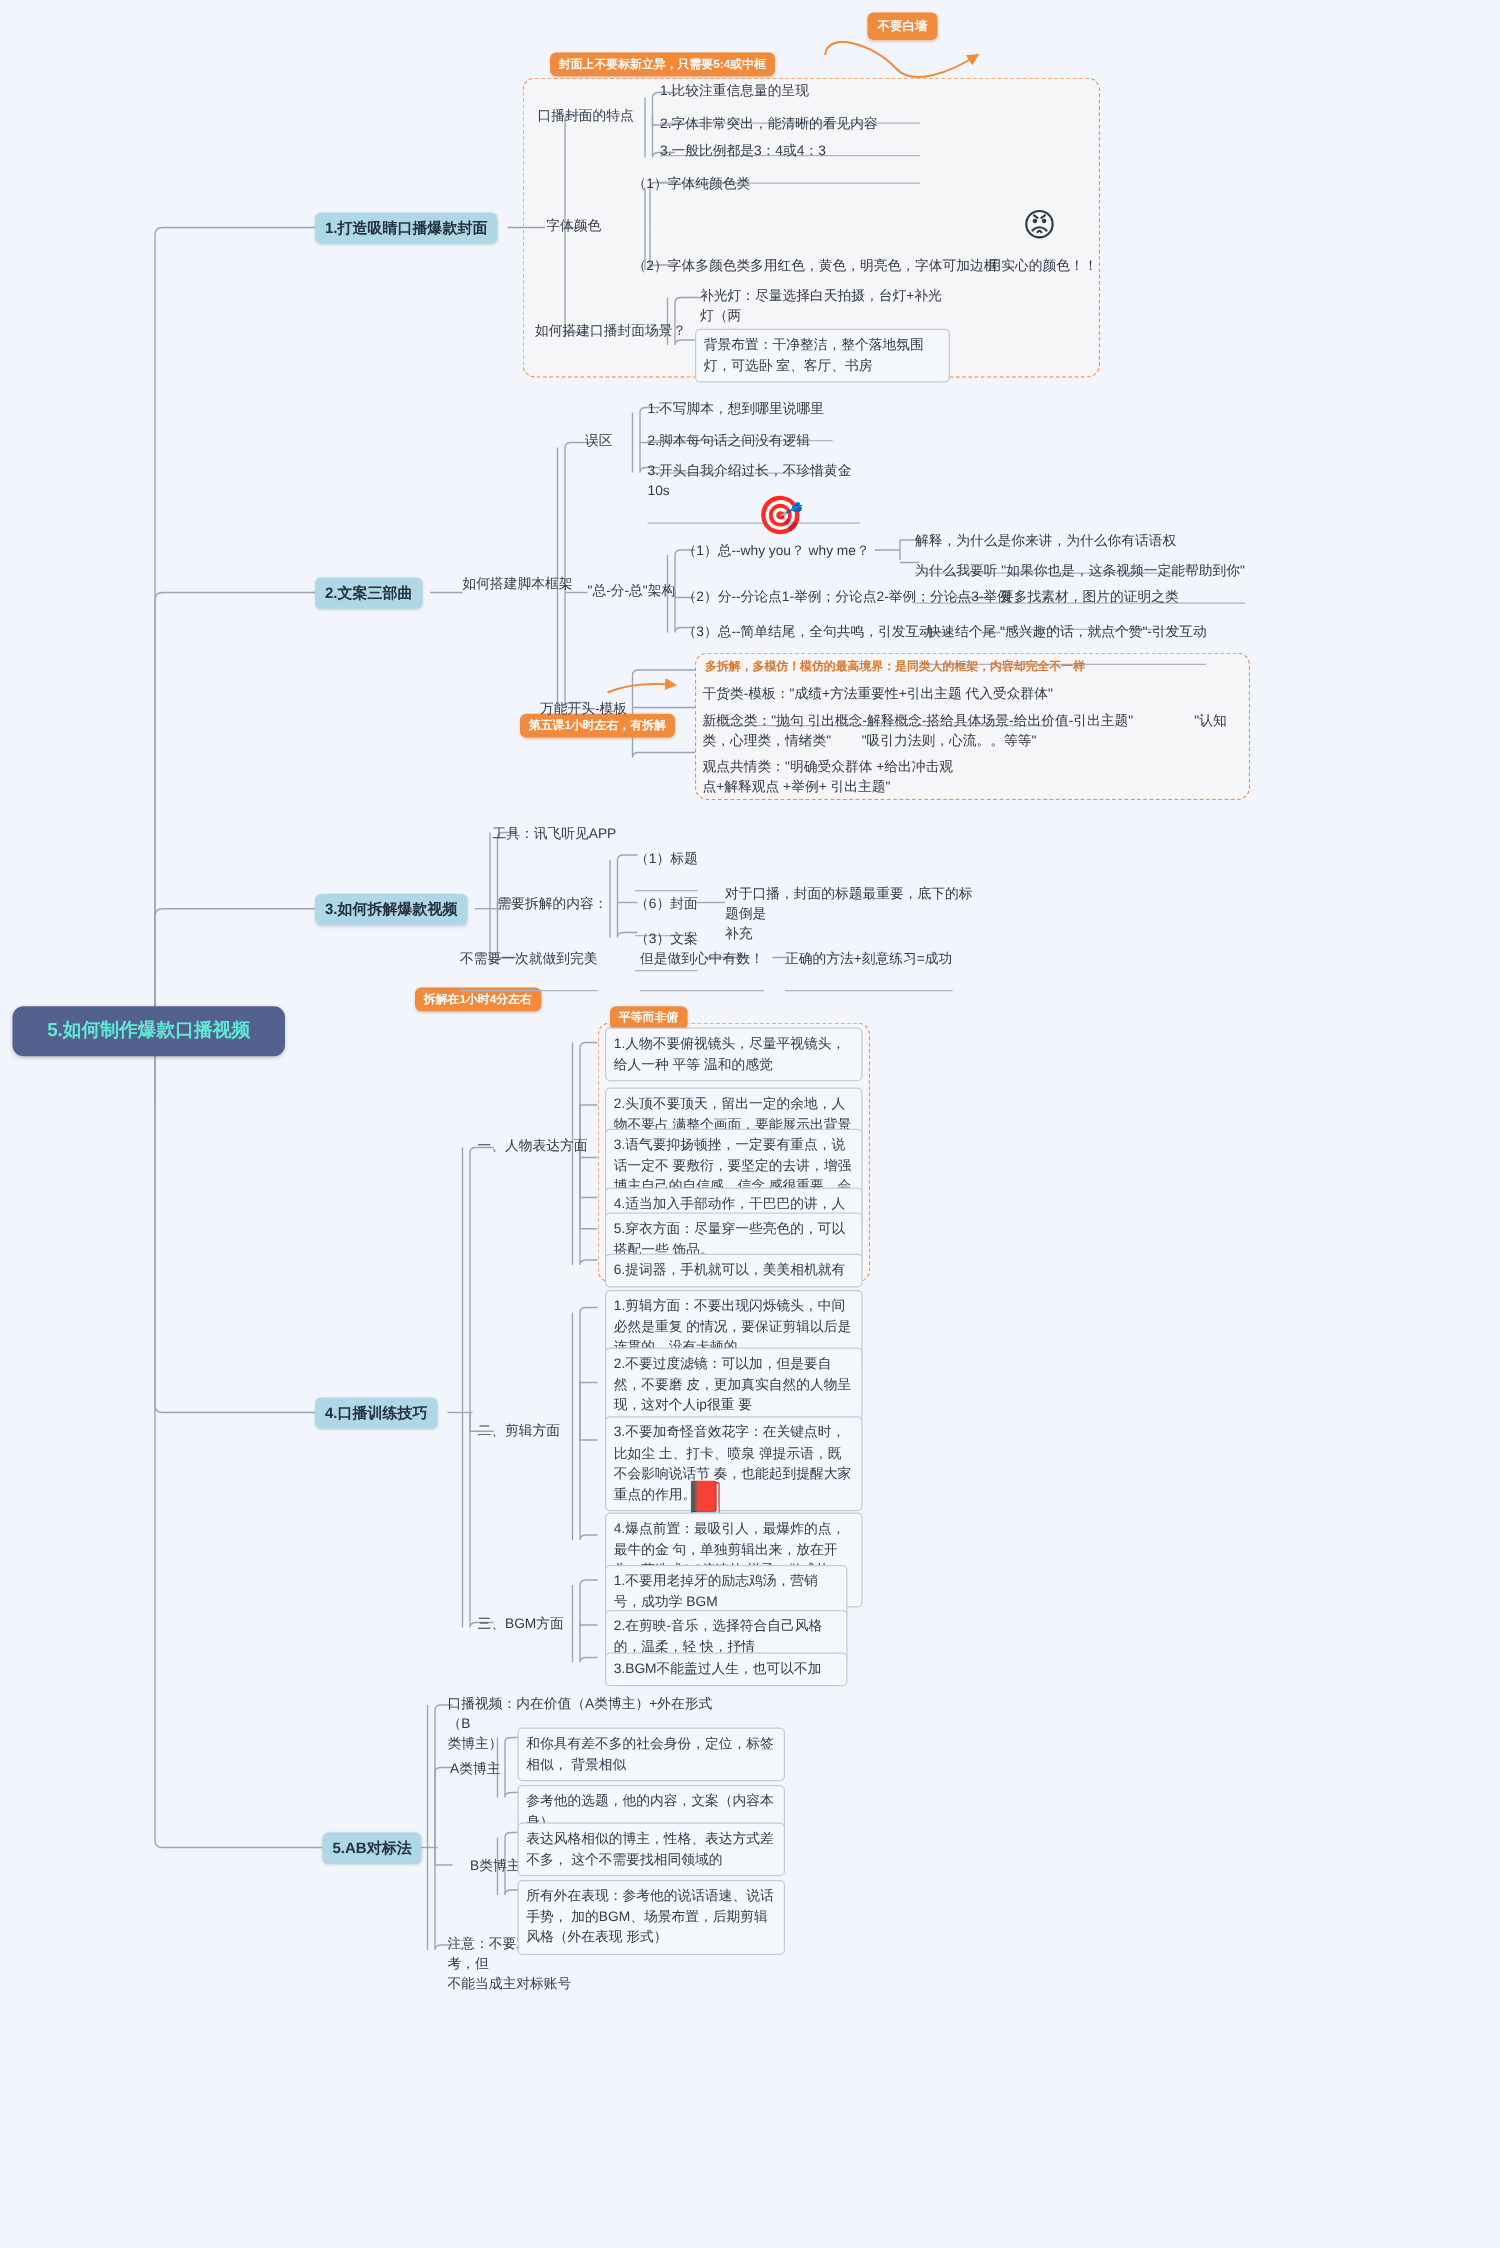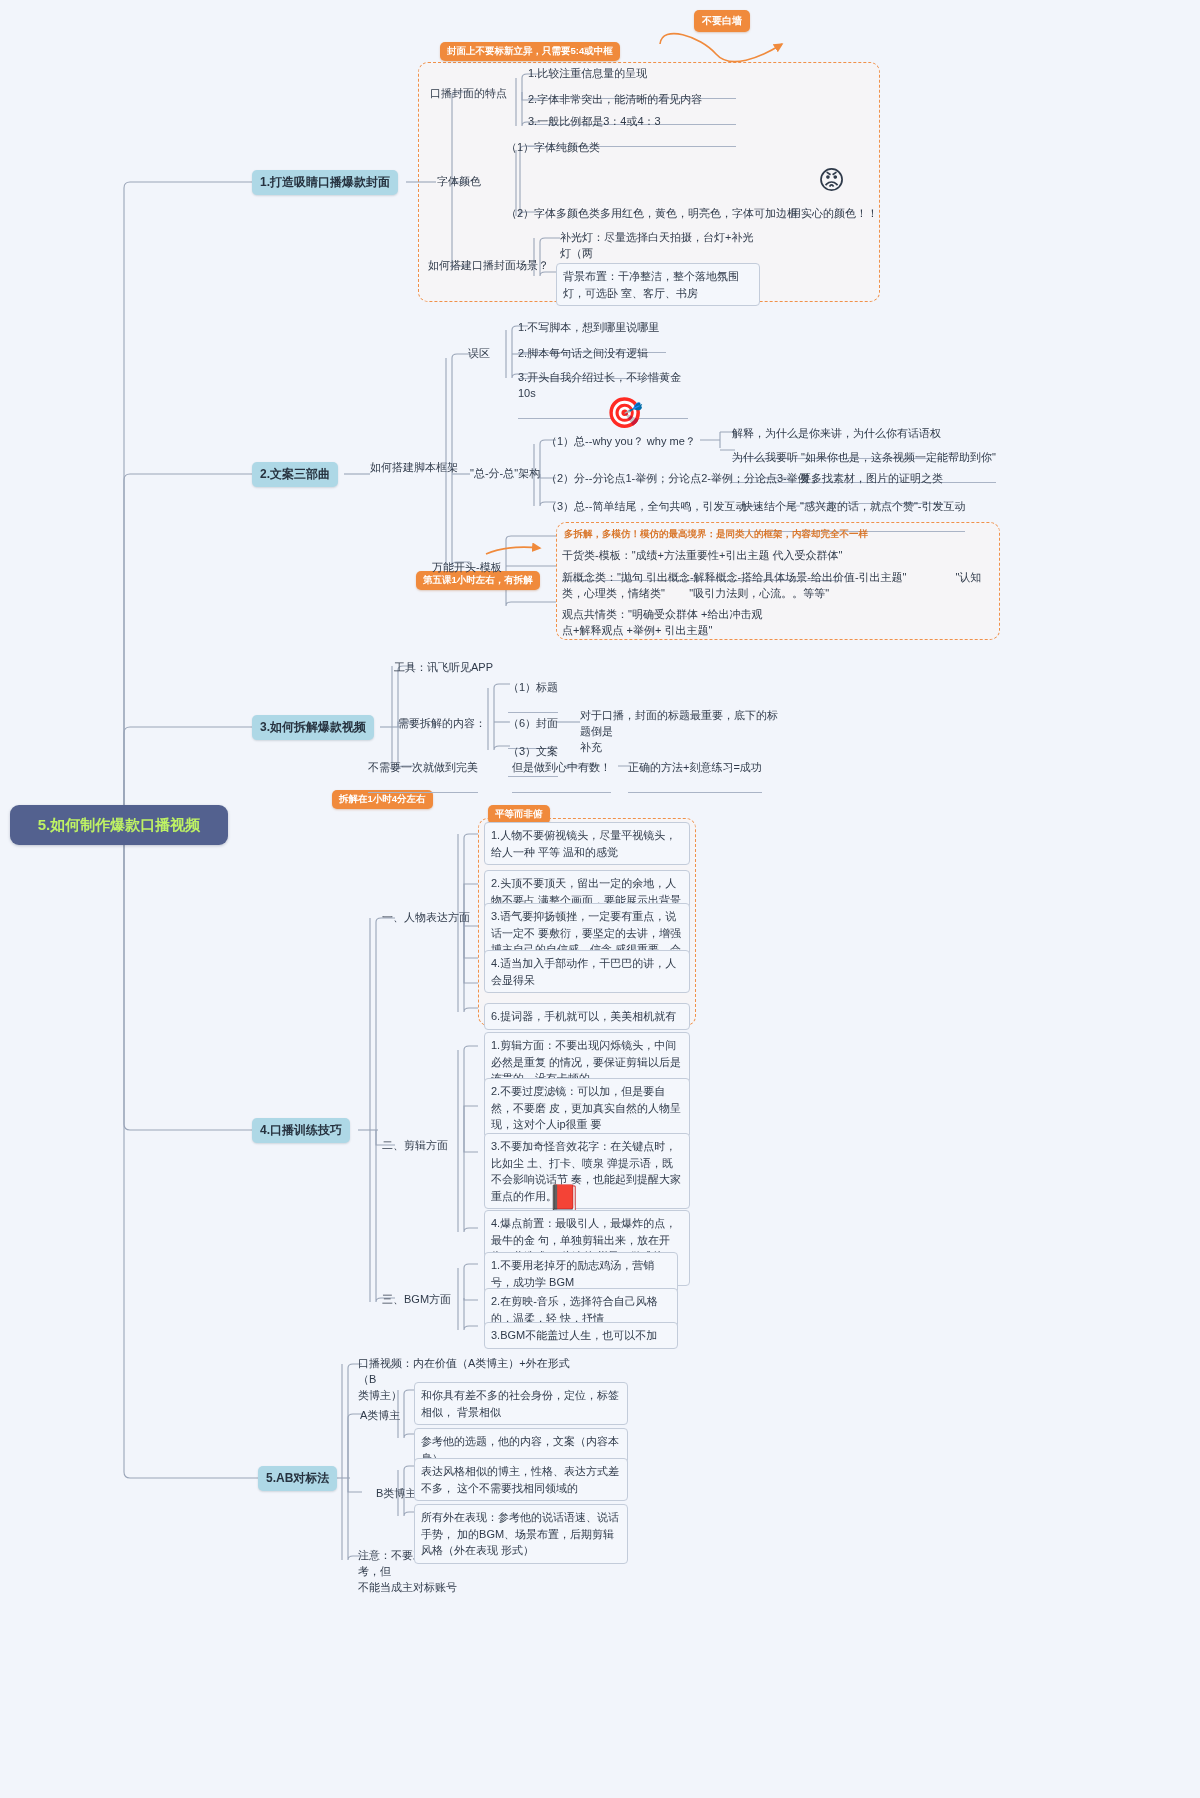--- a/index.html
+++ b/index.html
@@ -11,21 +11,21 @@
     font-size:11px; color:#2f3a4a;
     overflow:hidden;
   }
   #canvas { position:absolute; inset:0; }
   svg.links { position:absolute; left:0; top:0; width:1200px; height:1798px; pointer-events:none; }
 
   
   .node { position:absolute; }
 
   .root {
-    background:#53618f; color:#bef264; border-radius:9px;
+    background:#53618f; color:#5eead4; border-radius:9px;
     padding:10px 12px; text-align:center; font-size:15px; font-weight:bold;
     line-height:1.35; box-shadow:0 1px 3px rgba(40,50,80,.25);
   }
   .lvl1 {
     background:#aed8e6; color:#26323f; border-radius:5px;
     padding:4px 8px; font-size:12px; font-weight:bold; white-space:nowrap;
     box-shadow:0 1px 2px rgba(50,70,90,.18);
   }
   .plain {
     color:#2f3a4a; line-height:1.45; white-space:pre-wrap;
@@ -248,20 +248,22 @@
 
   <div class="node plain nowrap" style="left:382px; top:910px;">一、人物表达方面</div>
   <div class="node boxed" style="left:484px; top:822px; width:206px;">1.人物不要俯视镜头，尽量平视镜头，给人一种
 平等 温和的感觉</div>
   <div class="node boxed" style="left:484px; top:870px; width:206px;">2.头顶不要顶天，留出一定的余地，人物不要占
 满整个画面，要能展示出背景来</div>
   <div class="node boxed" style="left:484px; top:903px; width:206px;">3.语气要抑扬顿挫，一定要有重点，说话一定不
 要敷衍，要坚定的去讲，增强博主自己的自信感，信念
 感很重要，会给用户一种安全感，权威感。</div>
   <div class="node boxed" style="left:484px; top:950px; width:206px;">4.适当加入手部动作，干巴巴的讲，人会显得呆</div>
+  <div class="node boxed" style="left:484px; top:970px; width:206px;">5.穿衣方面：尽量穿一些亮色的，可以搭配一些
+饰品。</div>
   <div class="node boxed" style="left:484px; top:1003px; width:206px;">6.提词器，手机就可以，美美相机就有</div>
 
   <div class="node plain nowrap" style="left:382px; top:1138px;">二、剪辑方面</div>
   <div class="node boxed" style="left:484px; top:1032px; width:206px;">1.剪辑方面：不要出现闪烁镜头，中间必然是重复
 的情况，要保证剪辑以后是连贯的，没有卡顿的</div>
   <div class="node boxed" style="left:484px; top:1078px; width:206px;">2.不要过度滤镜：可以加，但是要自然，不要磨
 皮，更加真实自然的人物呈现，这对个人ip很重
 要</div>
   <div class="node boxed" style="left:484px; top:1133px; width:206px;">3.不要加奇怪音效花字：在关键点时，比如尘
 土、打卡、喷泉 弹提示语，既不会影响说话节

